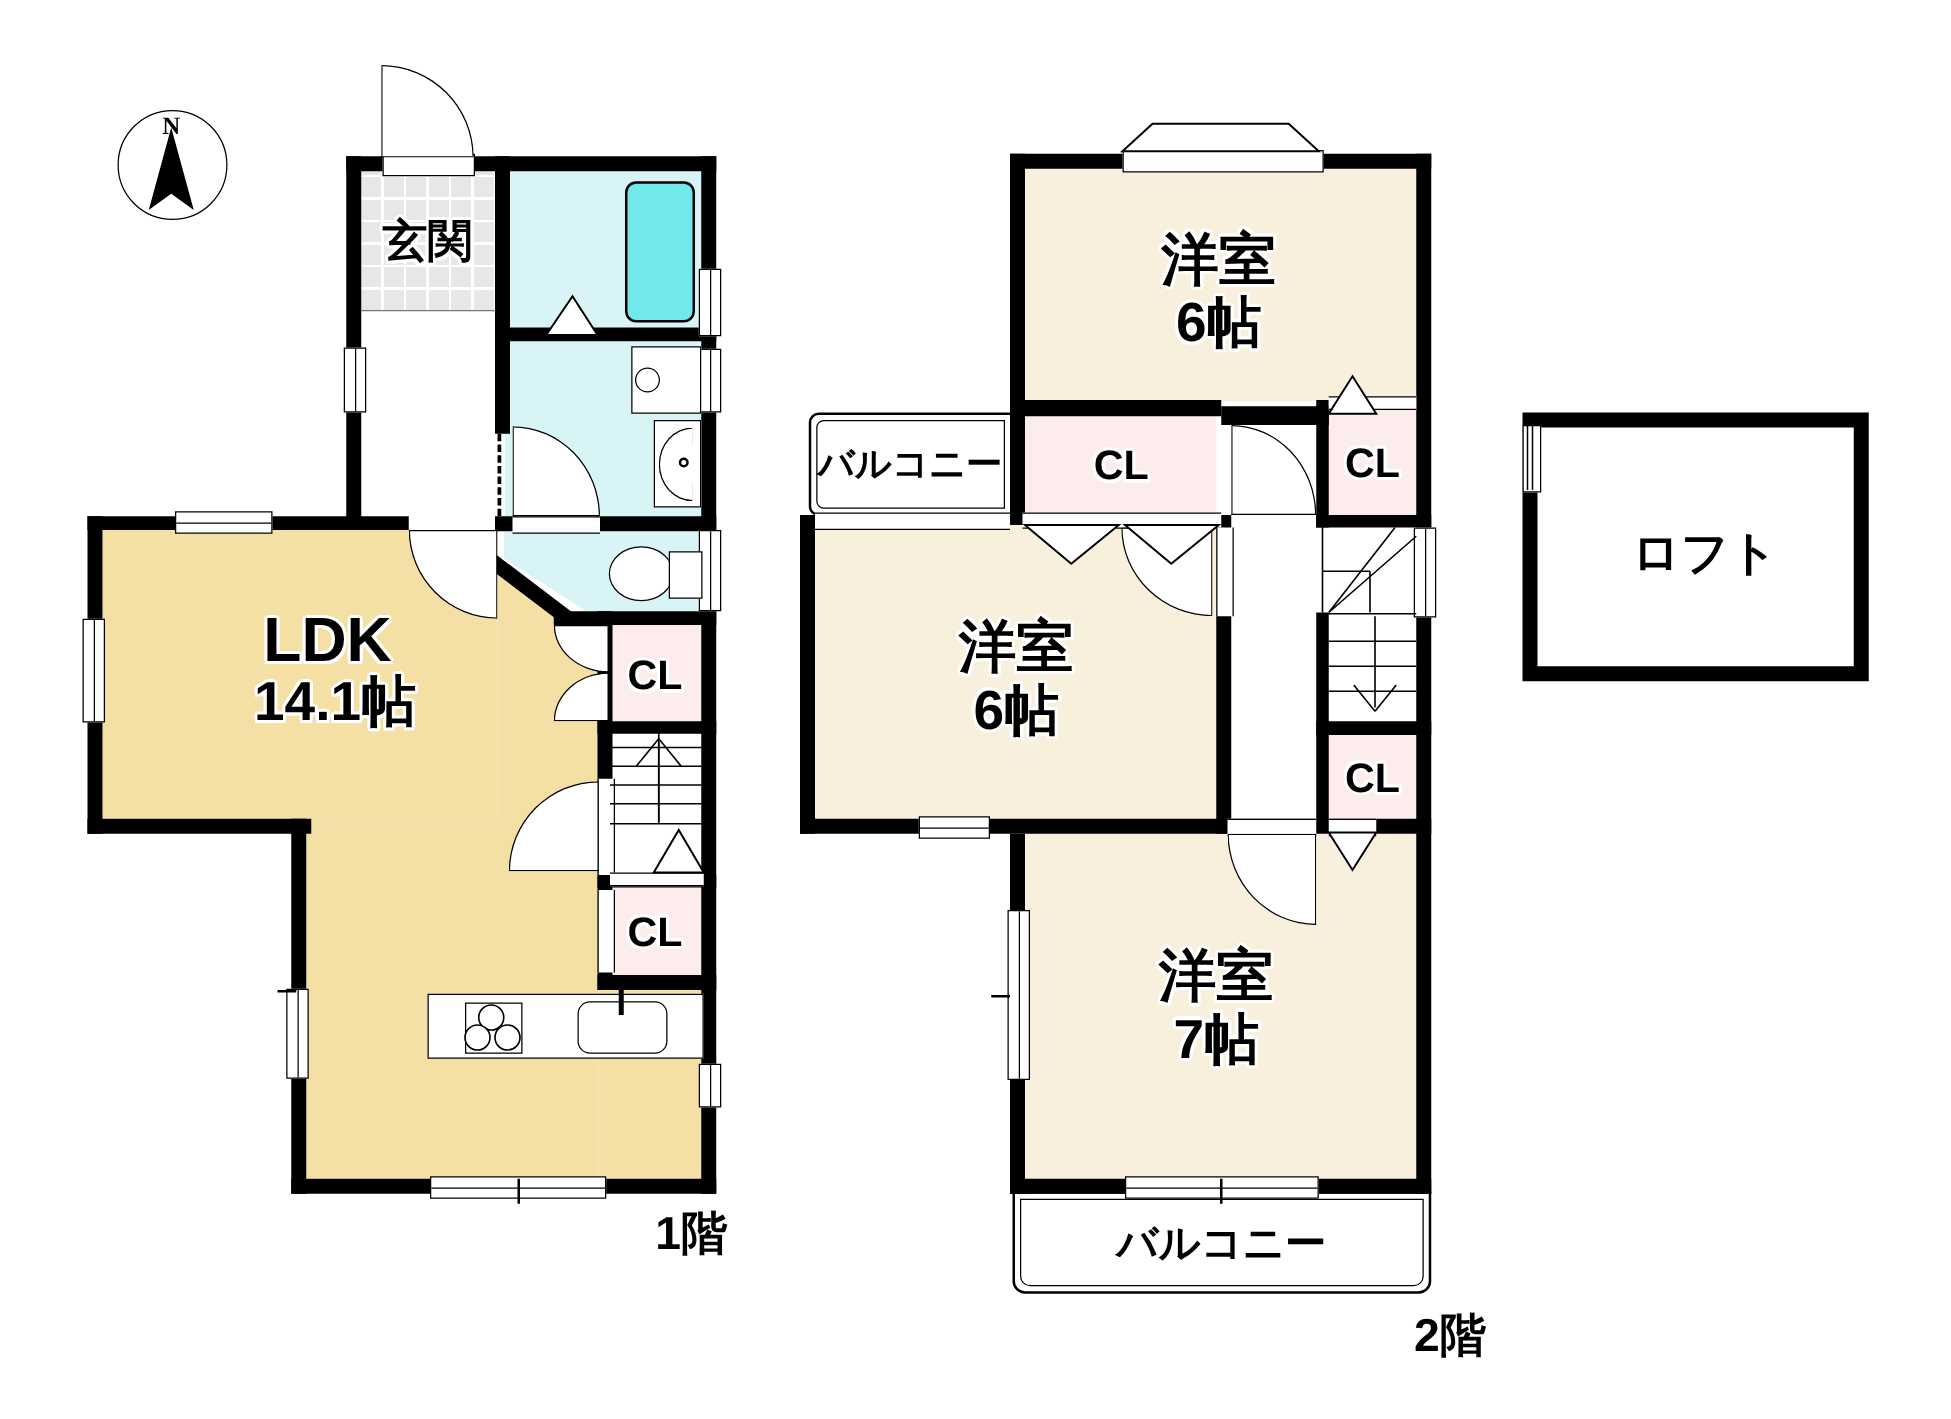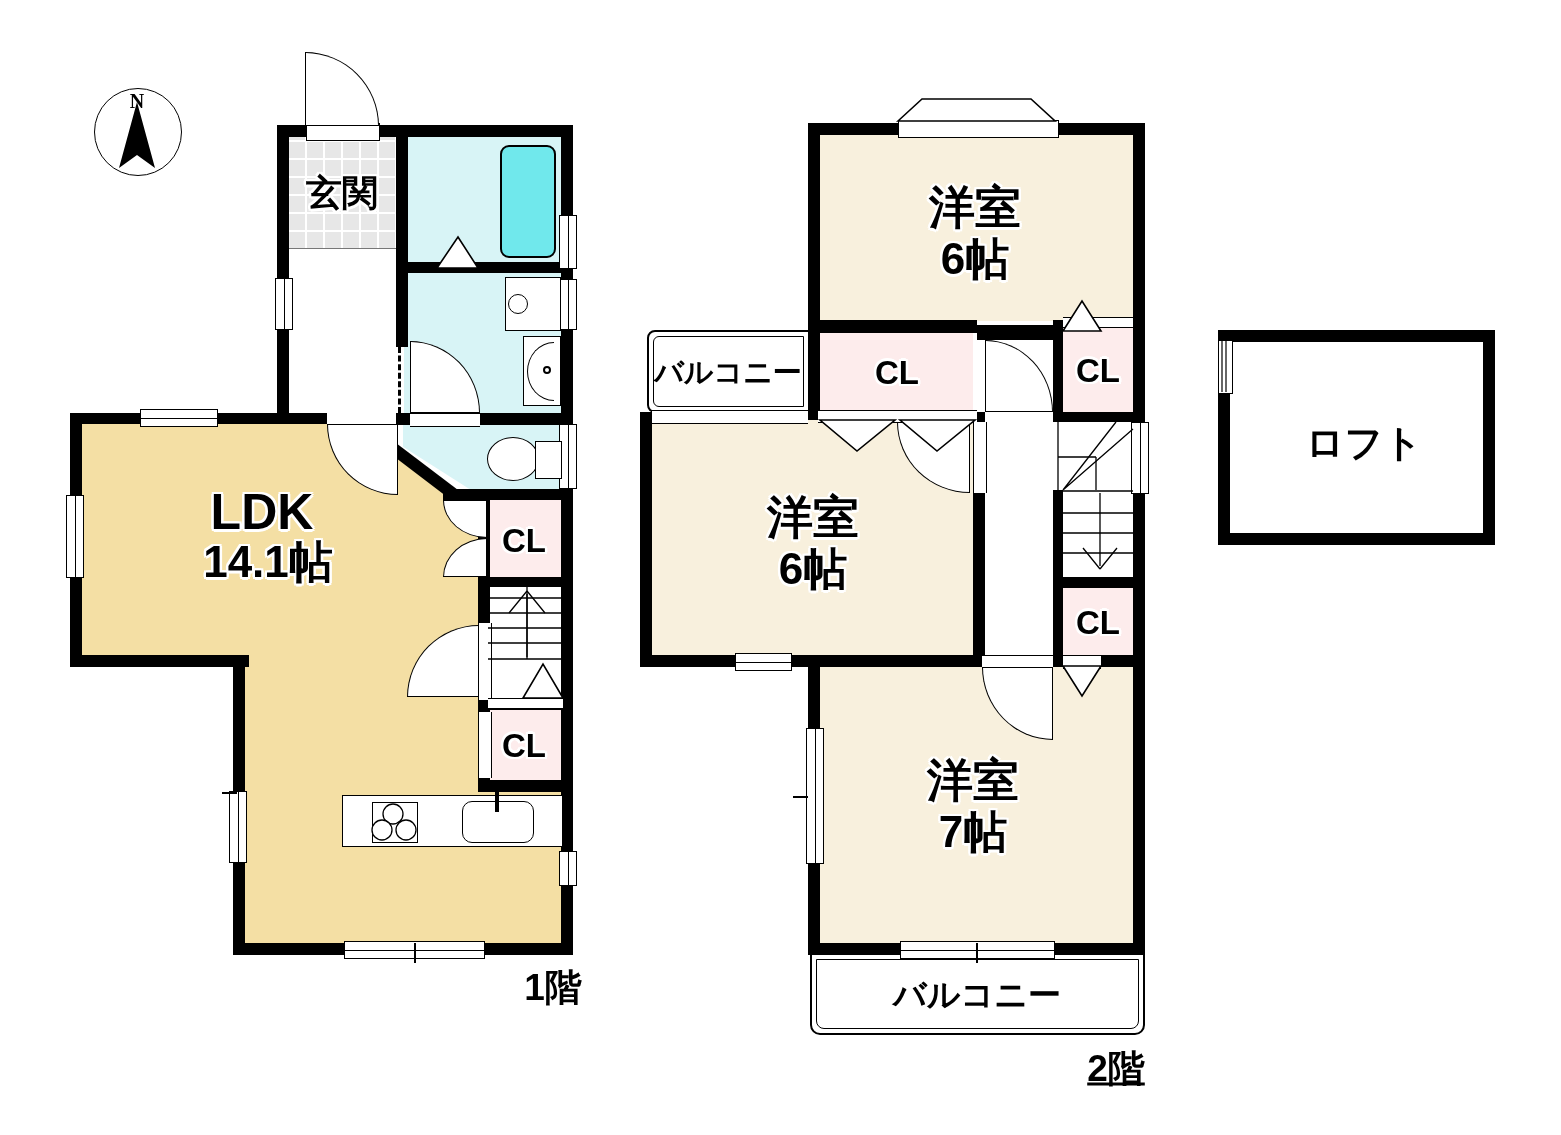--- a/index.html
+++ b/index.html
@@ -192,17 +192,17 @@
   <div class="lbl" style="left:975px;top:259px;font-size:44px;">6帖</div>
   <div class="lbl" style="left:813px;top:517px;font-size:46px;">洋室</div>
   <div class="lbl" style="left:813px;top:569px;font-size:44px;">6帖</div>
   <div class="lbl" style="left:973px;top:780px;font-size:46px;">洋室</div>
   <div class="lbl" style="left:973px;top:832px;font-size:44px;">7帖</div>
   <div class="lbl" style="left:897px;top:372px;font-size:33px;">CL</div>
   <div class="lbl" style="left:1098px;top:370px;font-size:33px;">CL</div>
   <div class="lbl" style="left:1098px;top:622px;font-size:33px;">CL</div>
   <div class="lbl plain" style="left:728px;top:372px;font-size:29px;">バルコニー</div>
   <div class="lbl plain" style="left:977px;top:994px;font-size:33px;">バルコニー</div>
-  <div class="lbl plain" style="left:1116px;top:1068px;font-size:37px;font-weight:600;text-decoration:underline;">2階</div>
+  <div class="lbl plain" style="left:1160px;top:1068px;font-size:37px;font-weight:600;">2階</div>
 
   <div class="lbl plain" style="left:1364px;top:443px;font-size:38px;">ロフト</div>
 
 </div>
 
 </body></html>

